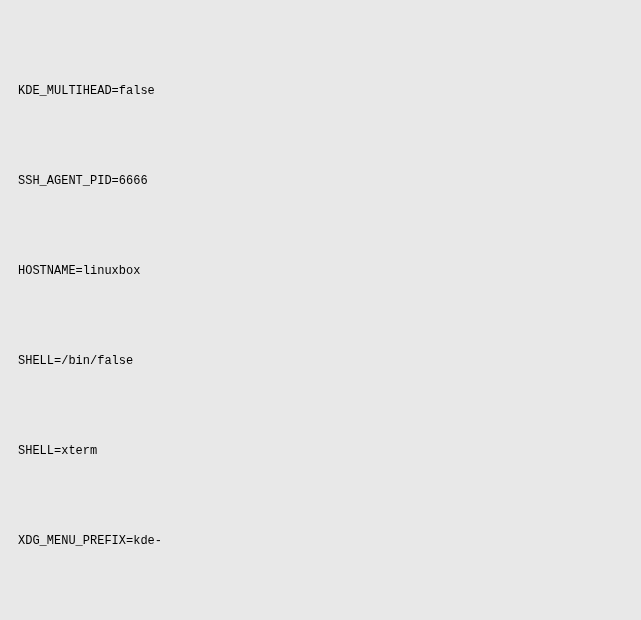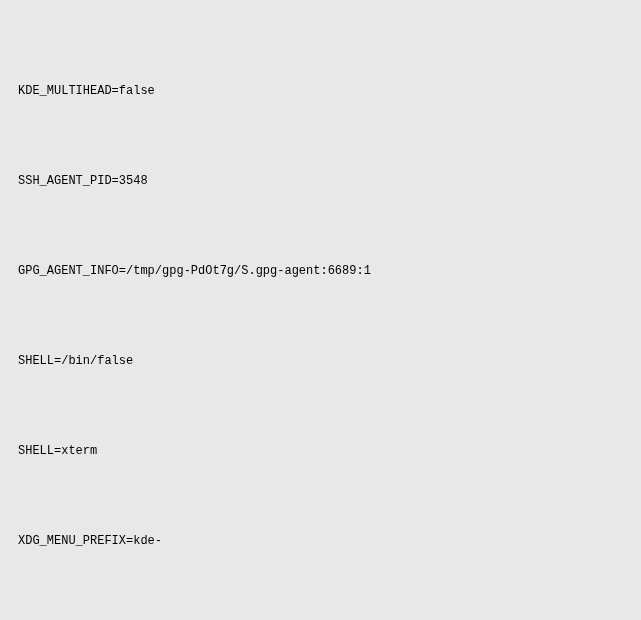--- a/index.html
+++ b/index.html
@@ -24,22 +24,22 @@
     }
     .line {
       display: block;
     }
   </style>
 </head>
 <body>
 
 <div class="terminal-output">
   <span class="line">KDE_MULTIHEAD=false</span>
-  <span class="line">SSH_AGENT_PID=3548</span>
-  <span class="line">GPG_AGENT_INFO=/tmp/gpg-PdOt7g/S.gpg-agent:6689:1</span>
+  <span class="line">SSH_AGENT_PID=6666</span>
+  <span class="line">HOSTNAME=linuxbox</span>
   <span class="line">SHELL=/bin/false</span>
   <span class="line">SHELL=xterm</span>
   <span class="line">XDG_MENU_PREFIX=kde-</span>
   
   
   
   
   
   
   

